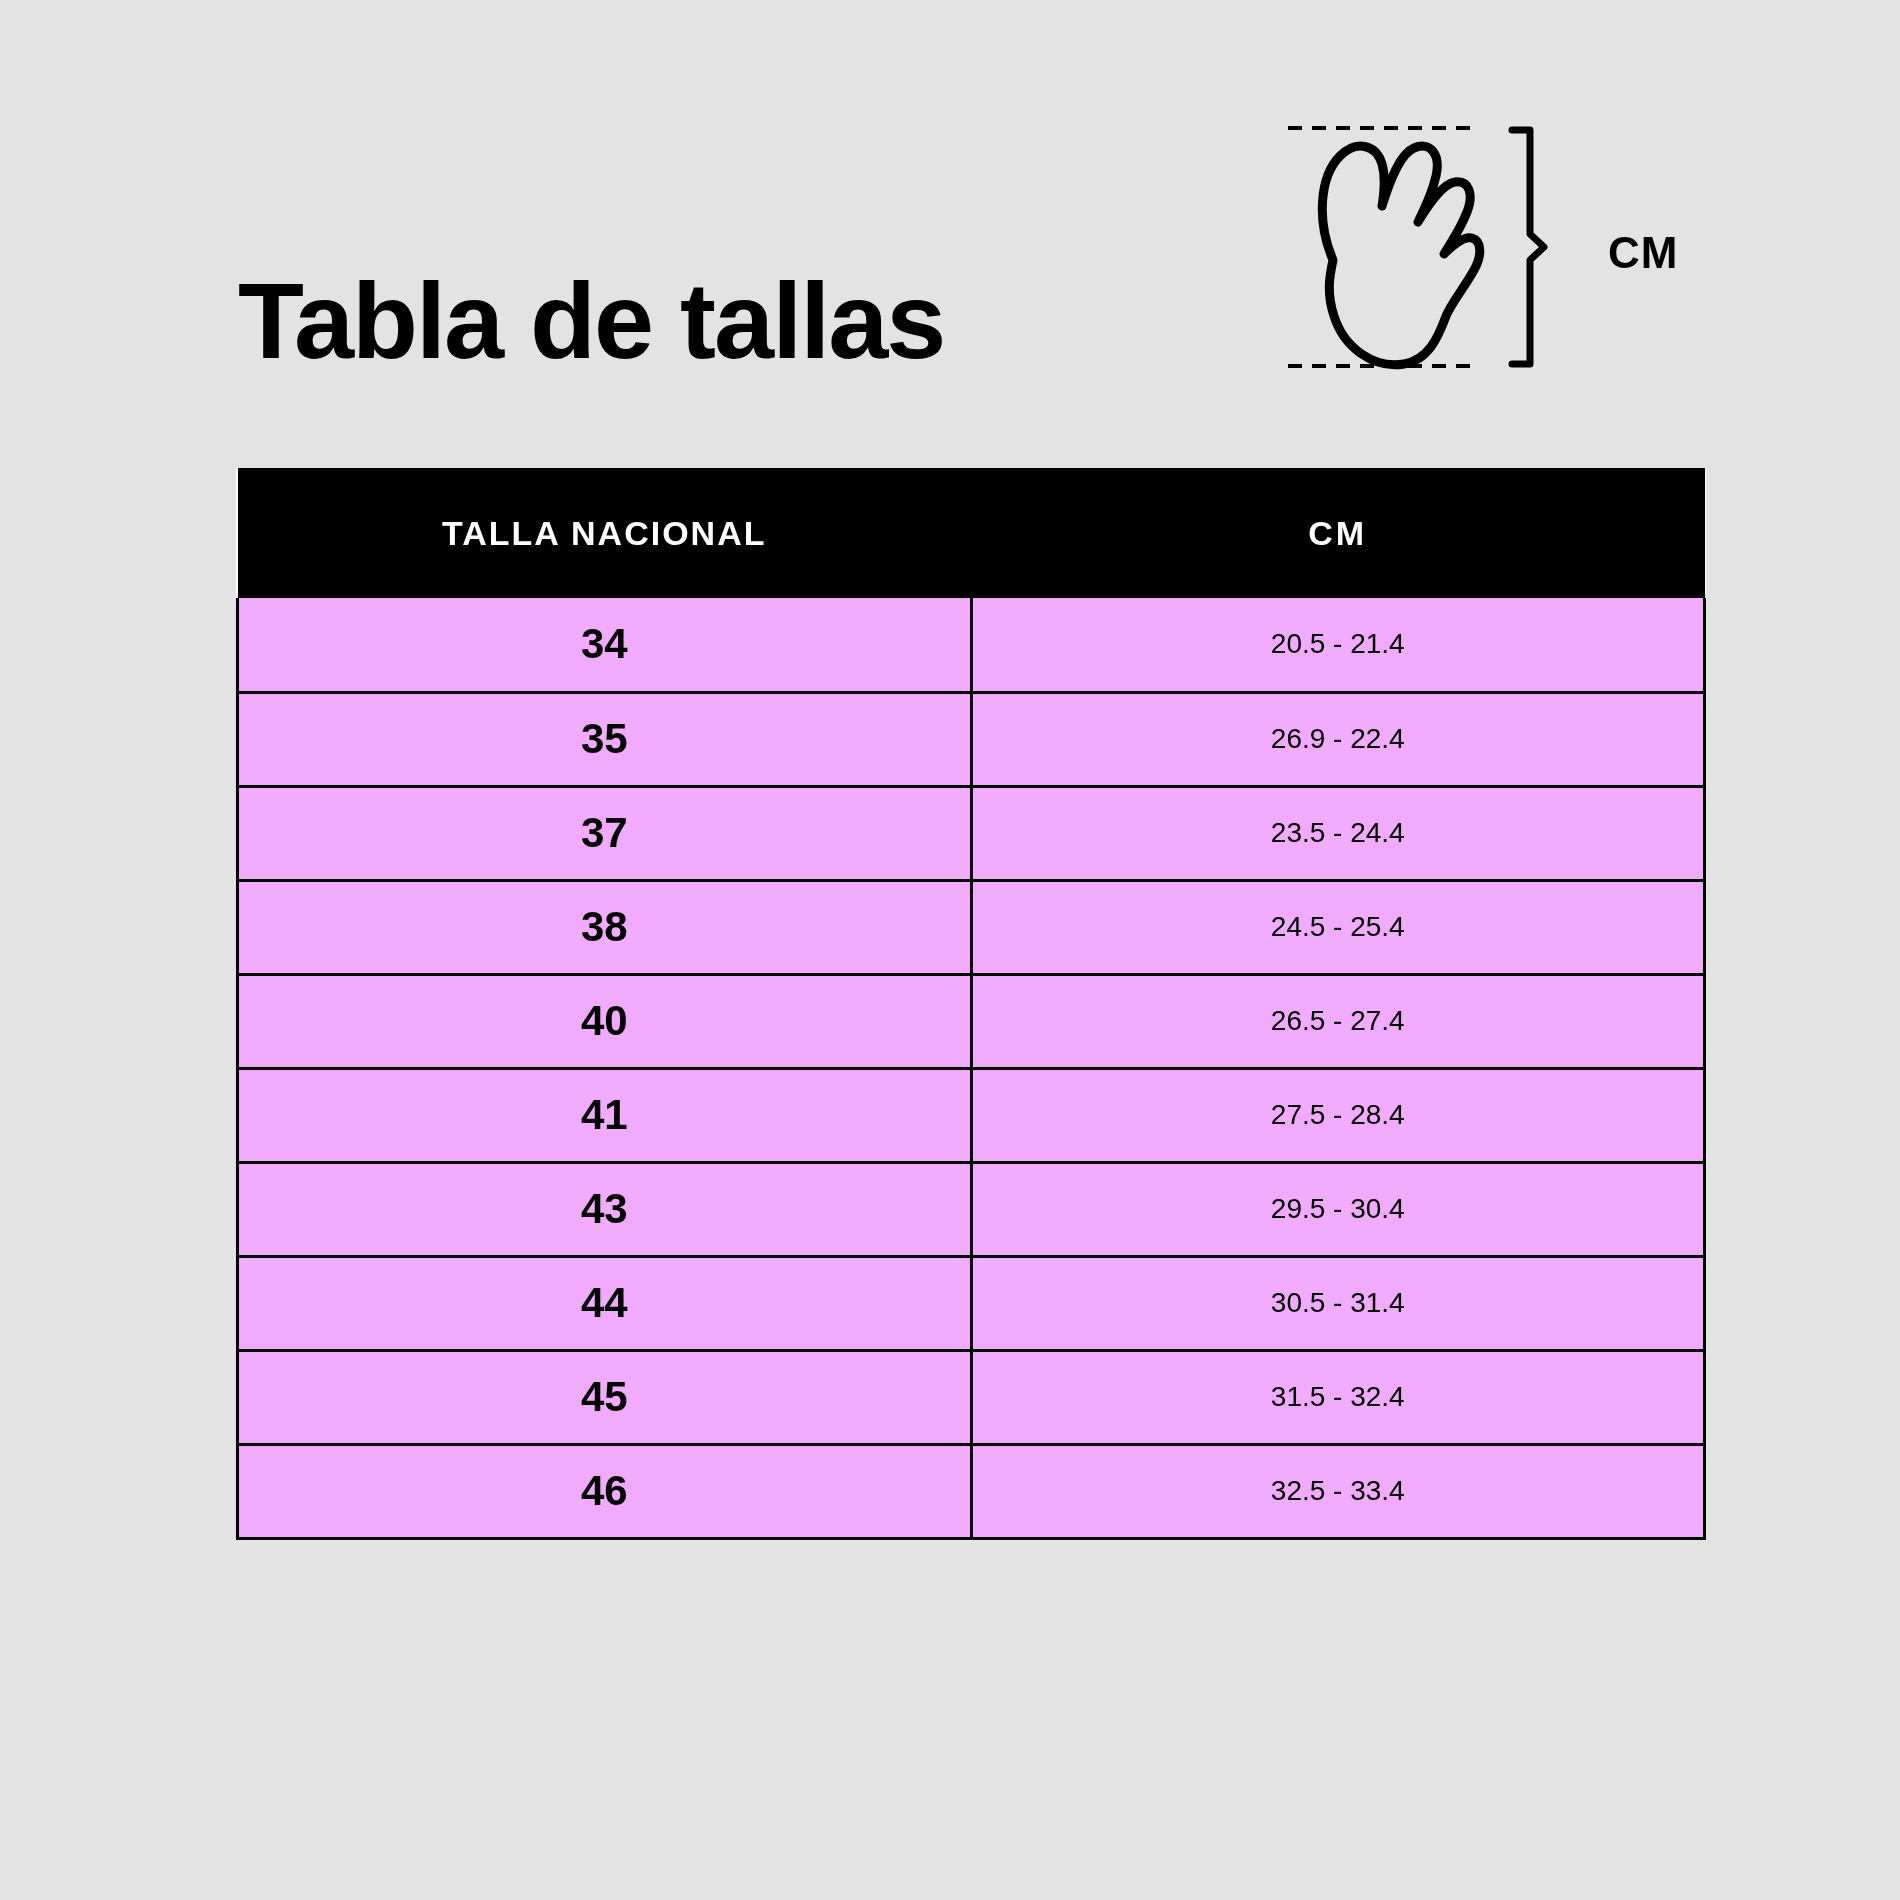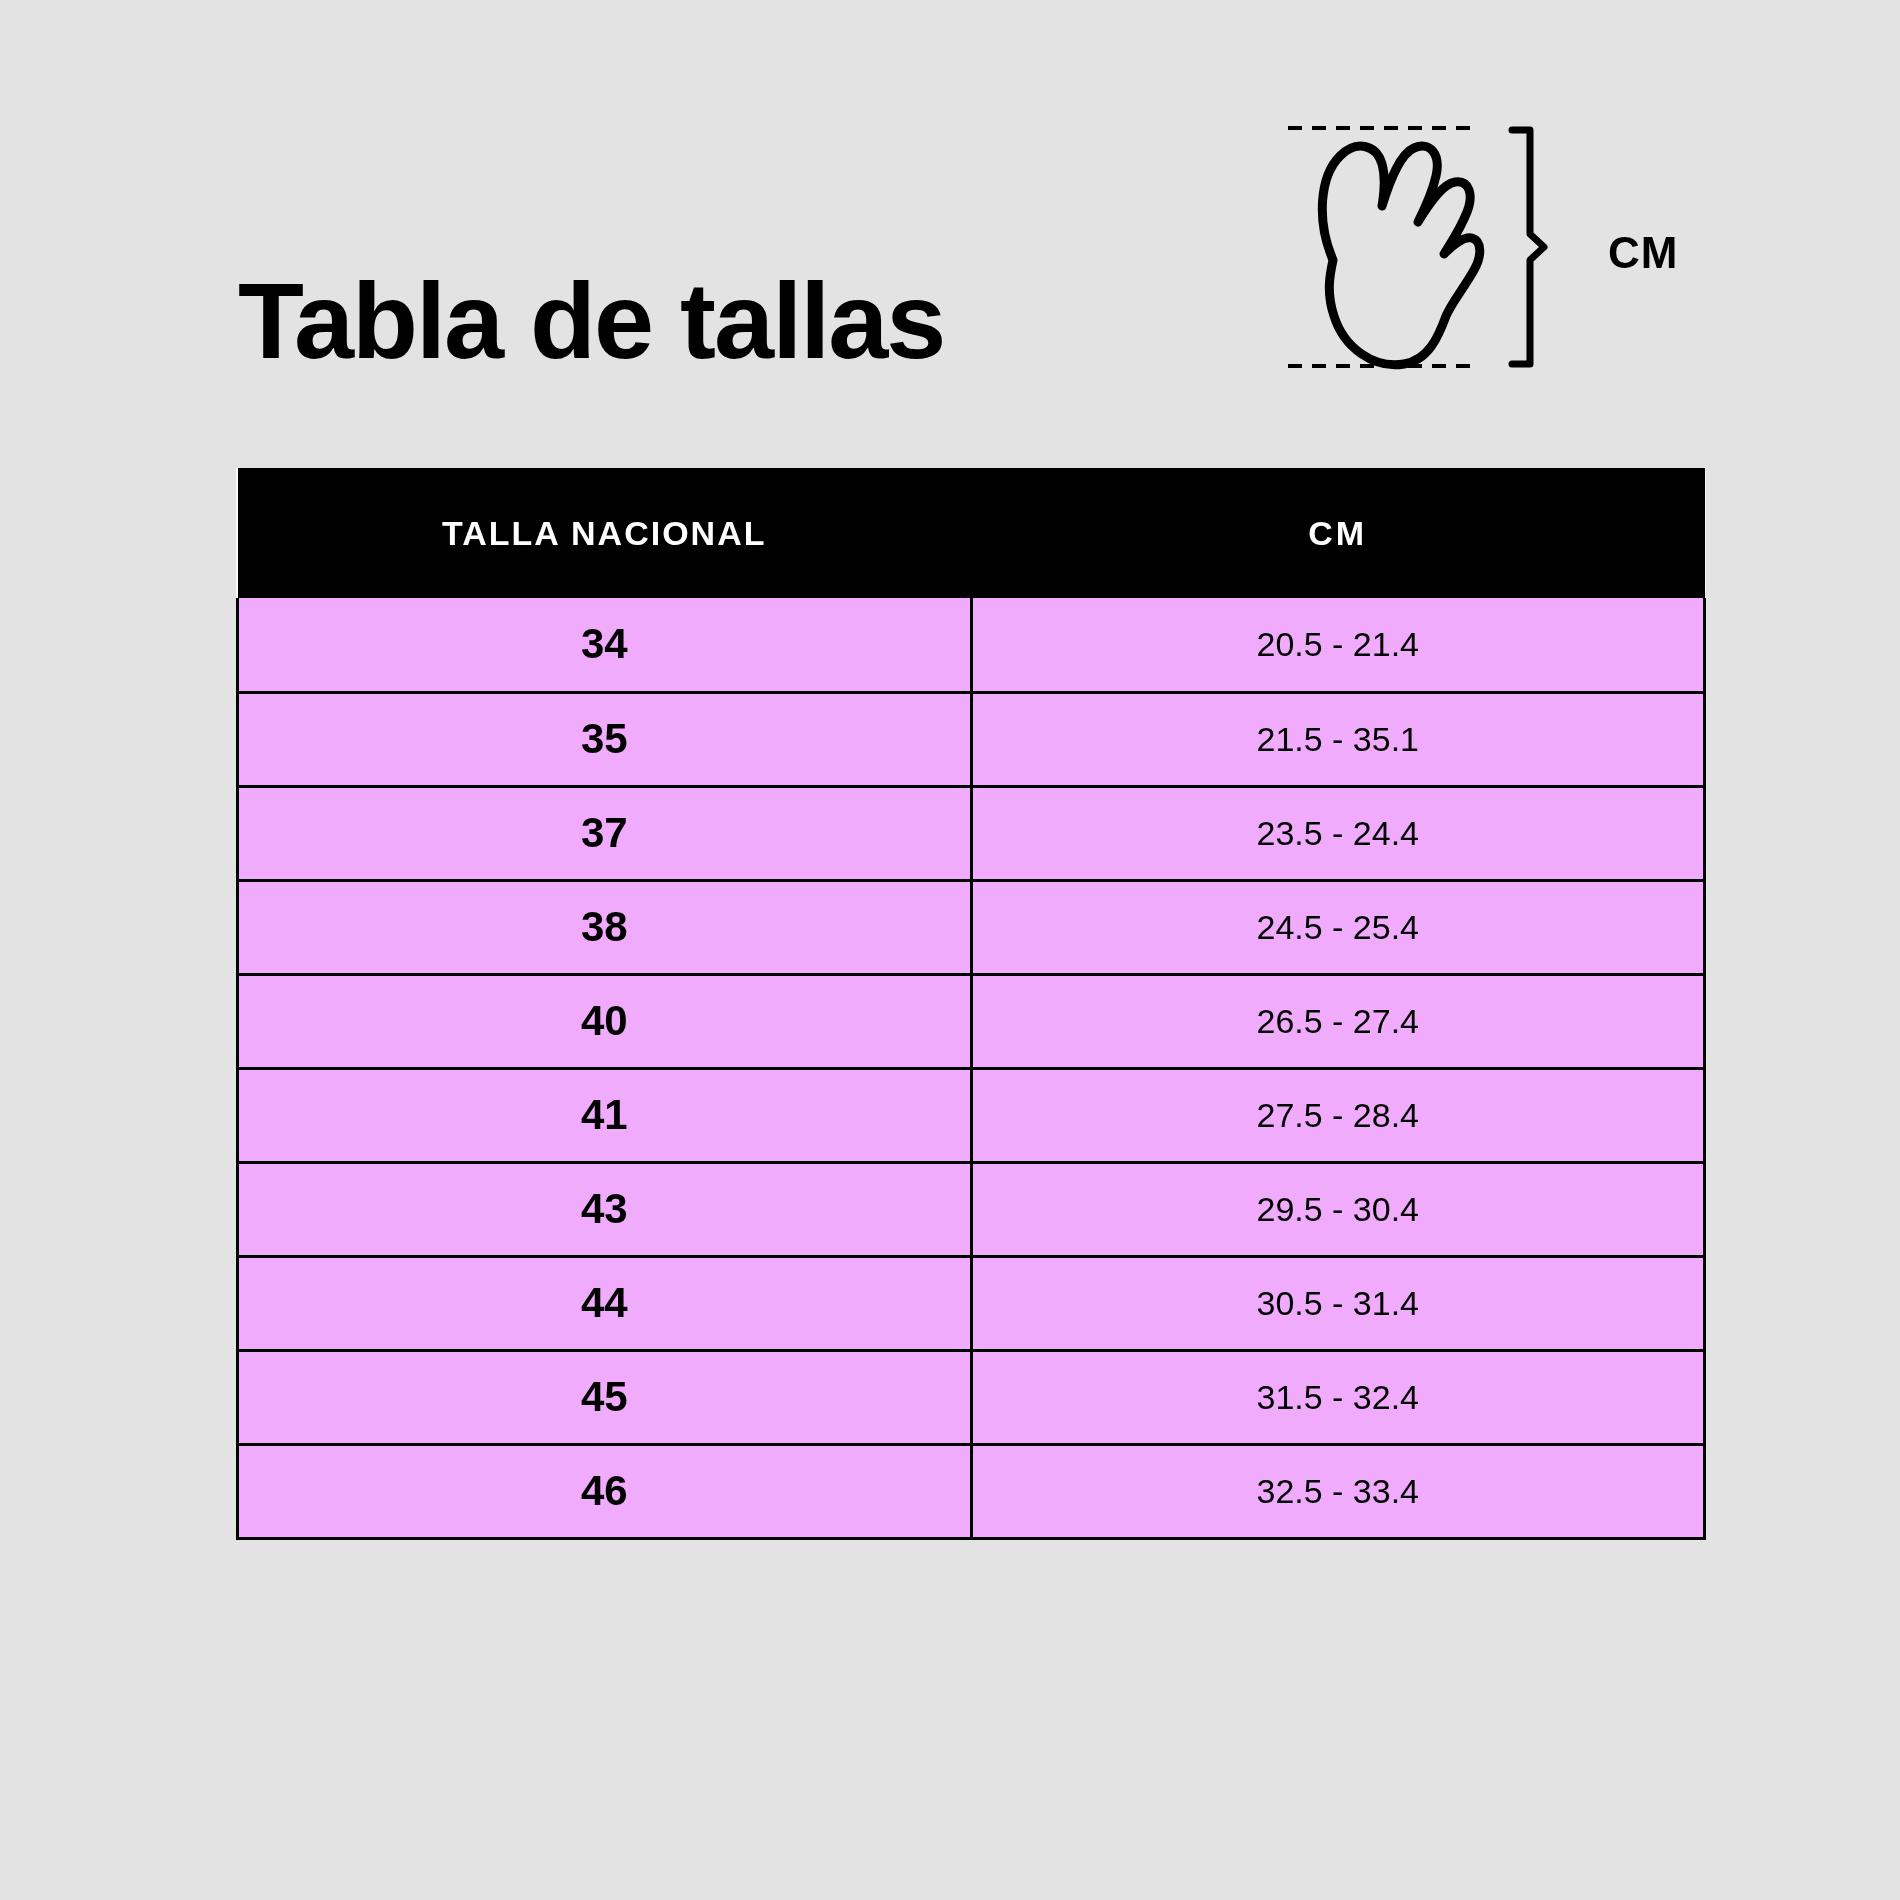--- a/index.html
+++ b/index.html
@@ -94,21 +94,21 @@
     vertical-align: middle;
     border: 3px solid #000;
     background: #f0abfc;
     box-sizing: border-box;
   }
   table.size-table tbody td.size {
     font-size: 42px;
     font-weight: 700;
   }
   table.size-table tbody td.cm {
-    font-size: 34px;
+    font-size: 28px;
     font-weight: 400;
   }
   
   table.size-table tbody tr td:first-child { border-left: 3px solid #000; }
   table.size-table tbody tr td:last-child { border-right: 3px solid #000; }
   table.size-table tbody tr:first-child td { border-top: none; }
 </style>
 </head>
 <body>
 
@@ -159,21 +159,21 @@
           <th class="col-cm" style="width:50%">CM</th>
         </tr>
       </thead>
       <tbody>
         <tr>
           <td class="size">34</td>
           <td class="cm">20.5 - 21.4</td>
         </tr>
         <tr>
           <td class="size">35</td>
-          <td class="cm">21.5 - 35.1</td>
+          <td class="cm">26.9 - 22.4</td>
         </tr>
         <tr>
           <td class="size">37</td>
           <td class="cm">23.5 - 24.4</td>
         </tr>
         <tr>
           <td class="size">38</td>
           <td class="cm">24.5 - 25.4</td>
         </tr>
         <tr>

